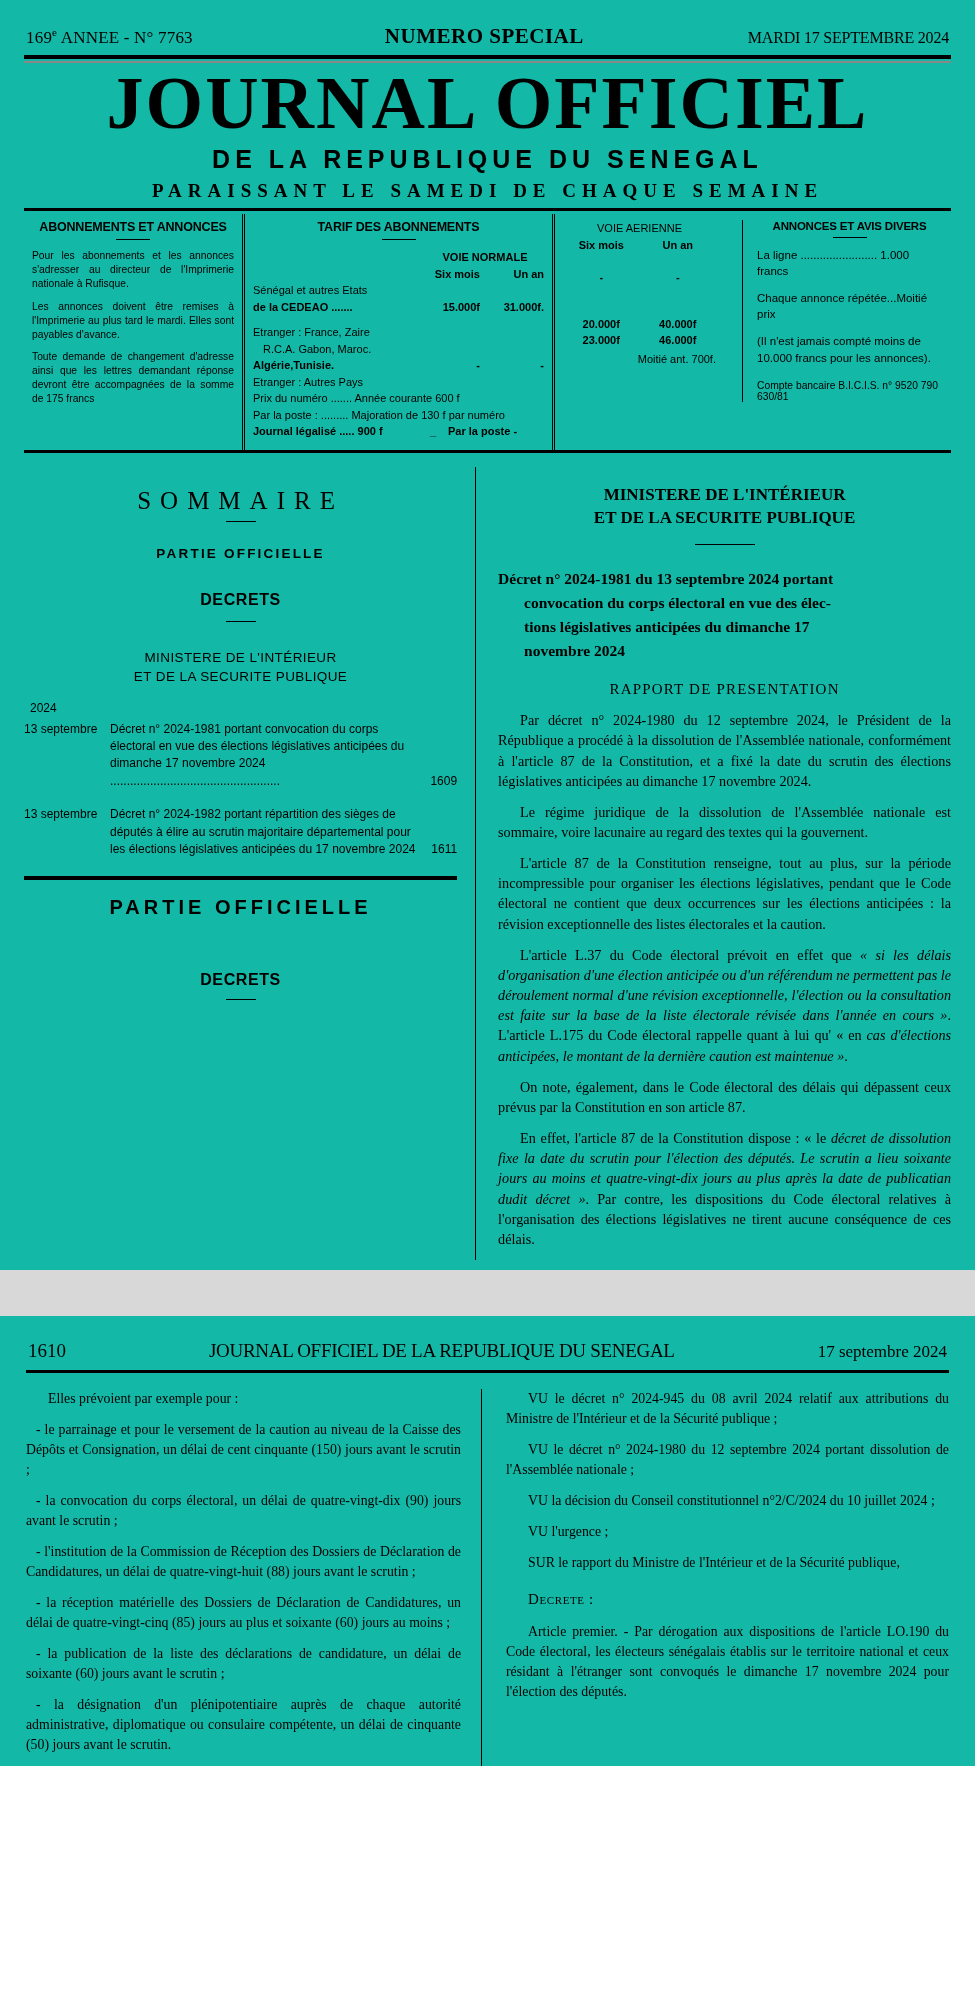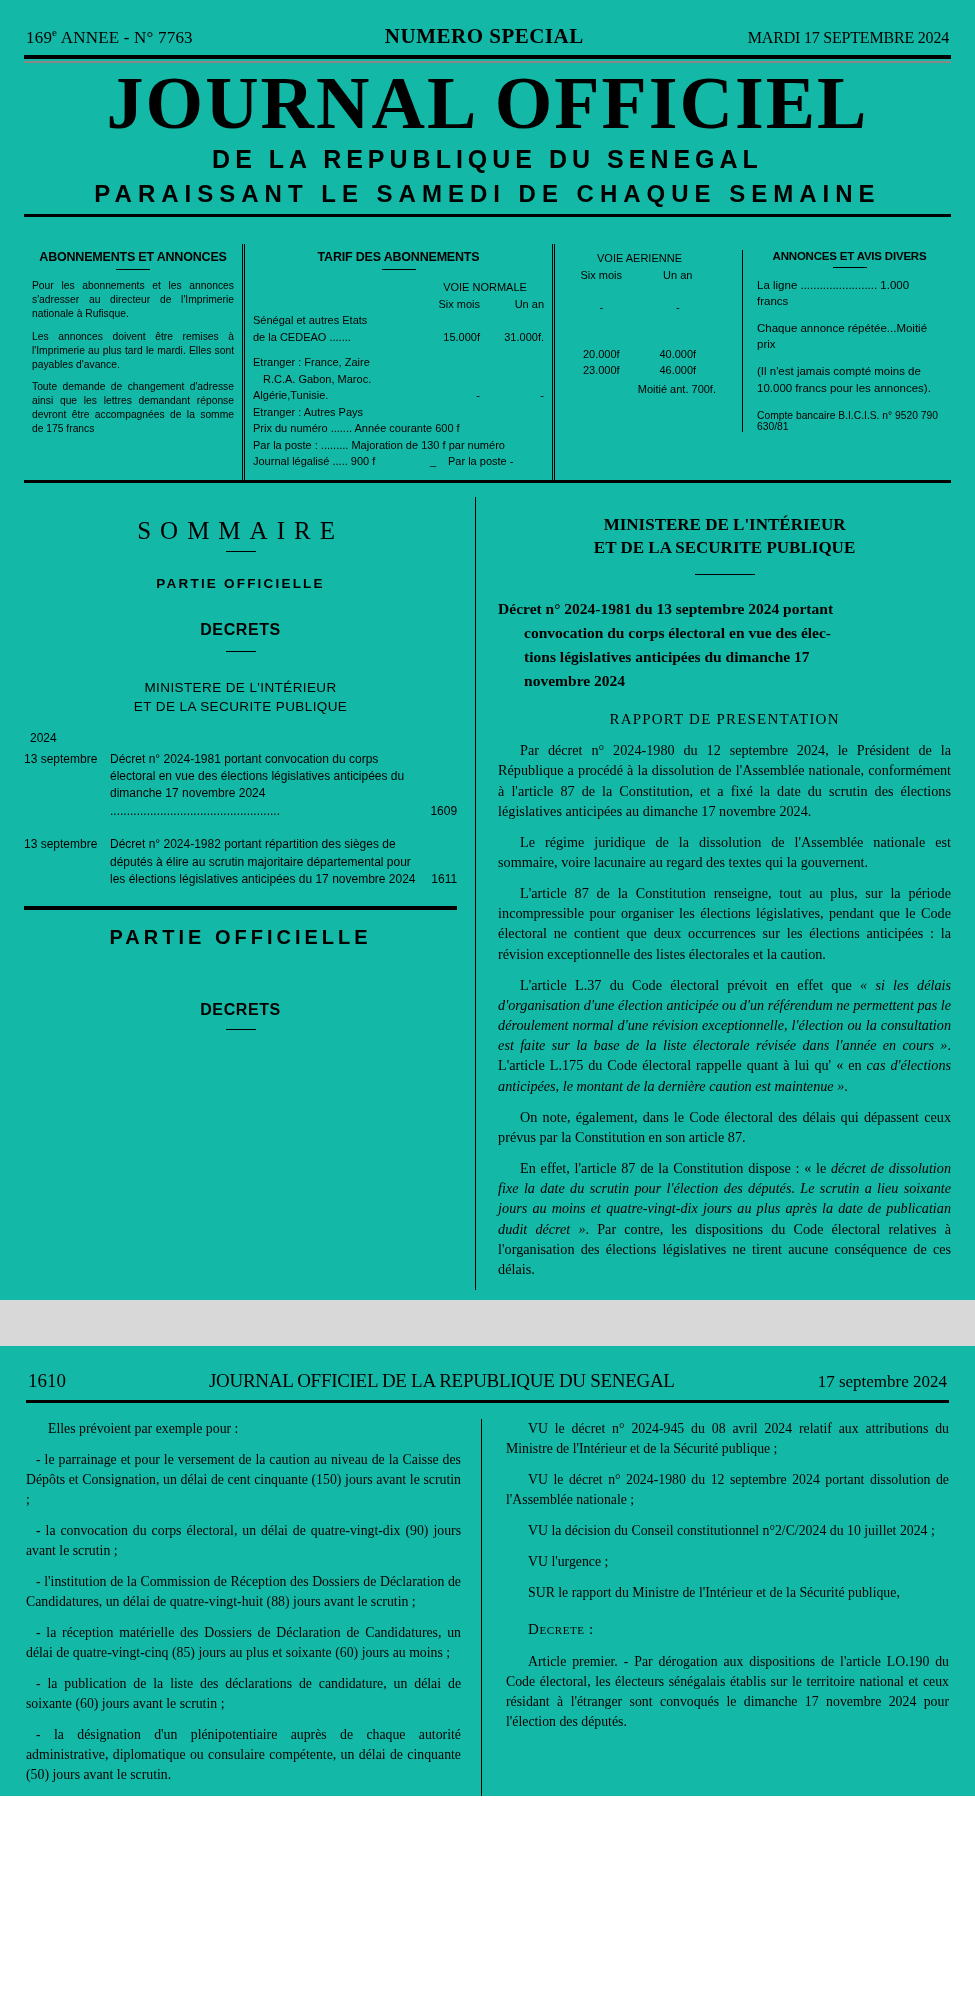--- a/index.html
+++ b/index.html
@@ -40,35 +40,35 @@
   .subhead {
     text-align:center;
     font-family:"Liberation Sans", sans-serif;
     font-weight:bold;
     font-size:25px;
     letter-spacing:5px;
     margin: 8px 0 6px 0;
   }
   .paraissant {
     text-align:center;
-    font-family:Liberation Sans, sans-serif;
-    font-weight:bold;
-    font-size:24px;
+    font-family:Liberation Serif, serif;
+    font-weight:bold;
+    font-size:19px;
     letter-spacing:6px;
     margin: 6px 0 4px 0;
   }
   .rule-thick2 { border-top:3px solid #000; margin:6px 8px 0 8px; }
 
   
   .infobox {
     display:flex;
     margin: 3px 8px 0 8px;
     border-bottom:3px solid #000;
   }
-  .infocol { padding: 6px 8px 10px 8px; margin-top: 24px; }
+  .infocol { padding: 6px 8px 10px 8px; }
   .infocol.left  { width: 218px; }
   .infocol.mid   { width: 310px; border-left:3px double #000; }
   .infocol.right { width: 398px; border-left:3px double #000; }
 
   .boxtitle {
     font-family:"Liberation Sans", sans-serif;
     font-weight:bold;
     font-size:12.5px;
     text-align:center;
     letter-spacing:-.2px;
@@ -81,21 +81,21 @@
     font-size:10.3px;
     line-height:1.35;
     margin: 0 0 9px 0;
     text-align:justify;
   }
   .tariff {
     font-family:"Liberation Sans", sans-serif;
     font-size:11px;
     line-height:1.5;
   }
-  .trow { display:flex; }
+  .trow { display:flex;font-weight:bold; }
   .trow .lbl { flex:1 1 auto; white-space:nowrap; }
   .trow .c1, .trow .c2 { width:58px; text-align:right; }
   .trow .c2 { width:64px; }
   .indent { padding-left:10px; }
   .annonce-line {
     font-family:"Liberation Sans", sans-serif;
     font-size:11.5px;
     line-height:1.4;
     margin: 0 0 11px 0;
   }

